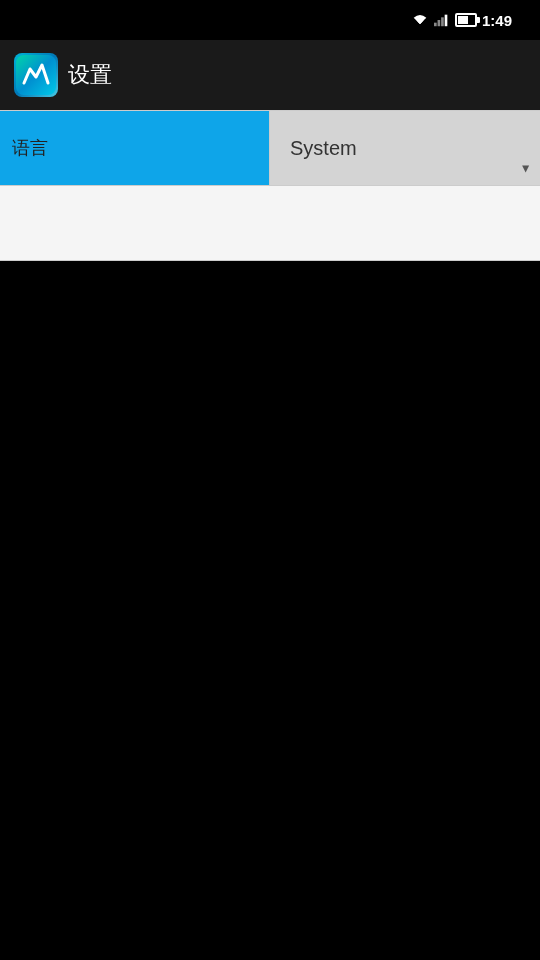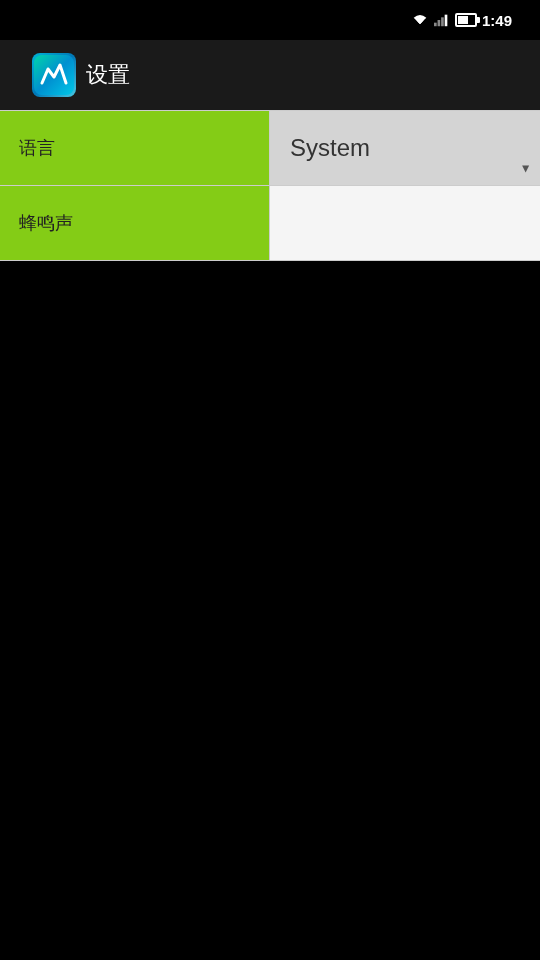--- a/index.html
+++ b/index.html
@@ -79,21 +79,21 @@
       width: 60%;
     }
 
     
     .app-bar {
       width: 540px;
       height: 70px;
       background-color: #1a1a1a;
       display: flex;
       align-items: center;
-      padding-left: 32px;
+      padding-left: 14px;
       gap: 10px;
     }
 
     .app-logo {
       width: 44px;
       height: 44px;
       border-radius: 8px;
       background: linear-gradient(135deg, #00b4d8, #0077b6, #48cae4);
       display: flex;
       align-items: center;
@@ -121,33 +121,33 @@
       align-items: stretch;
       border-bottom: 1px solid #cccccc;
       height: 75px;
       background-color: #f5f5f5;
     }
 
     .settings-label {
       width: 270px;
       display: flex;
       align-items: center;
-      padding-left: 19px;
+      padding-left: 12px;
       font-size: 18px;
       color: #222222;
-      background-color: #84cc16;
+      background-color: #0ea5e9;
       border-right: 1px solid #cccccc;
     }
 
     .settings-value {
       flex: 1;
       display: flex;
       align-items: center;
       padding-left: 20px;
-      font-size: 24px;
+      font-size: 20px;
       color: #333333;
       background-color: #d4d4d4;
       position: relative;
       cursor: pointer;
     }
 
     .settings-value::after {
       content: '▸';
       position: absolute;
       right: 10px;
@@ -202,15 +202,14 @@
 </div>
 
 <div class="settings-container">
 
   <div class="settings-row">
     <div class="settings-label">语言</div>
     <div class="settings-value">System</div>
   </div>
 
   <div class="settings-row">
-    <div class="settings-label">蜂鸣声</div>
   </div>
 </div>
 
 </body></html>

